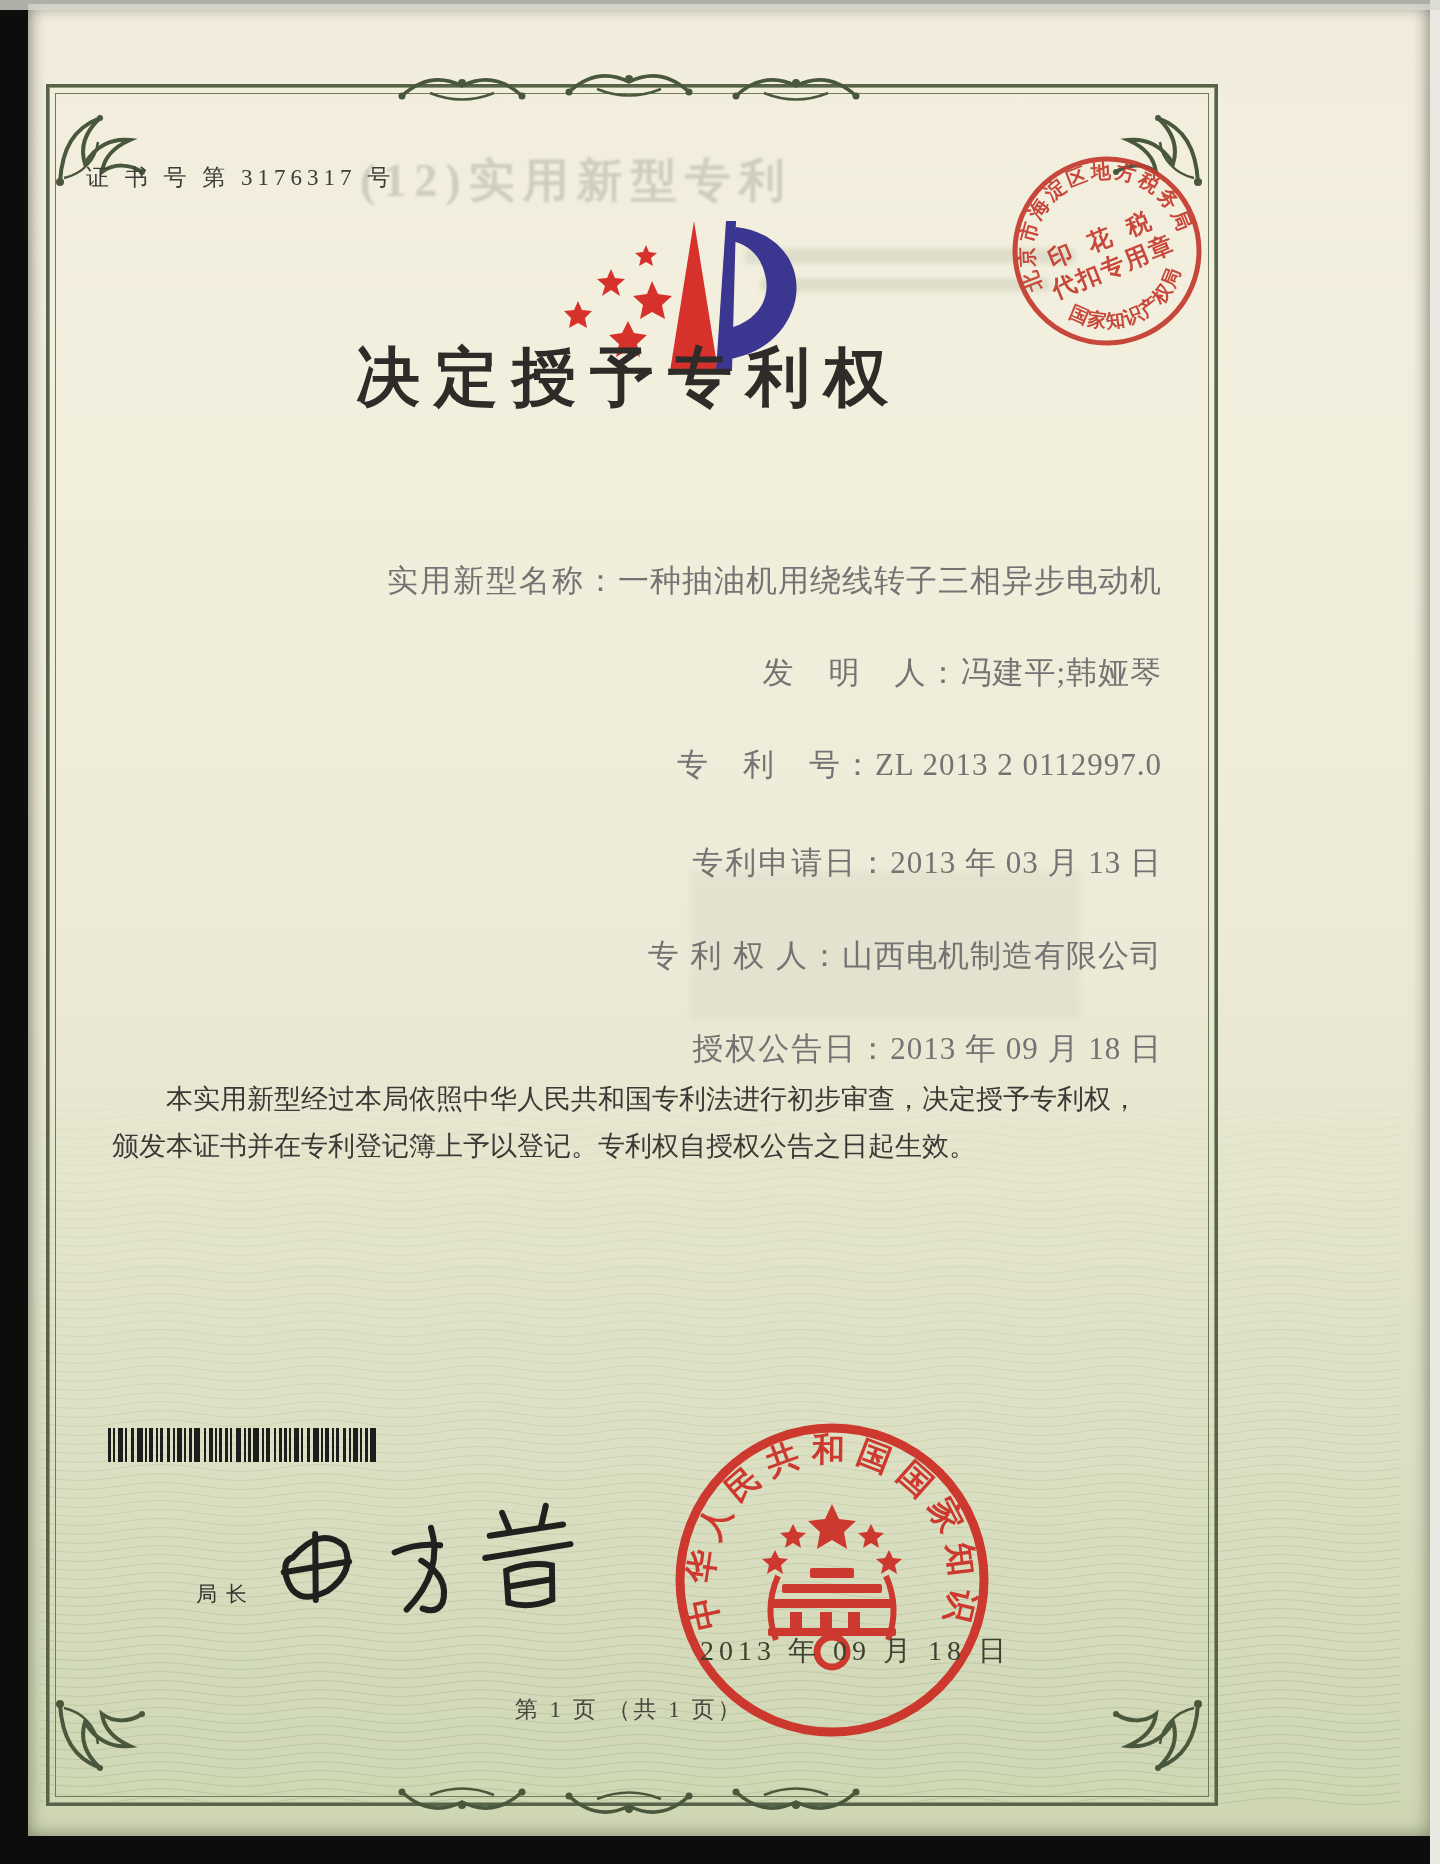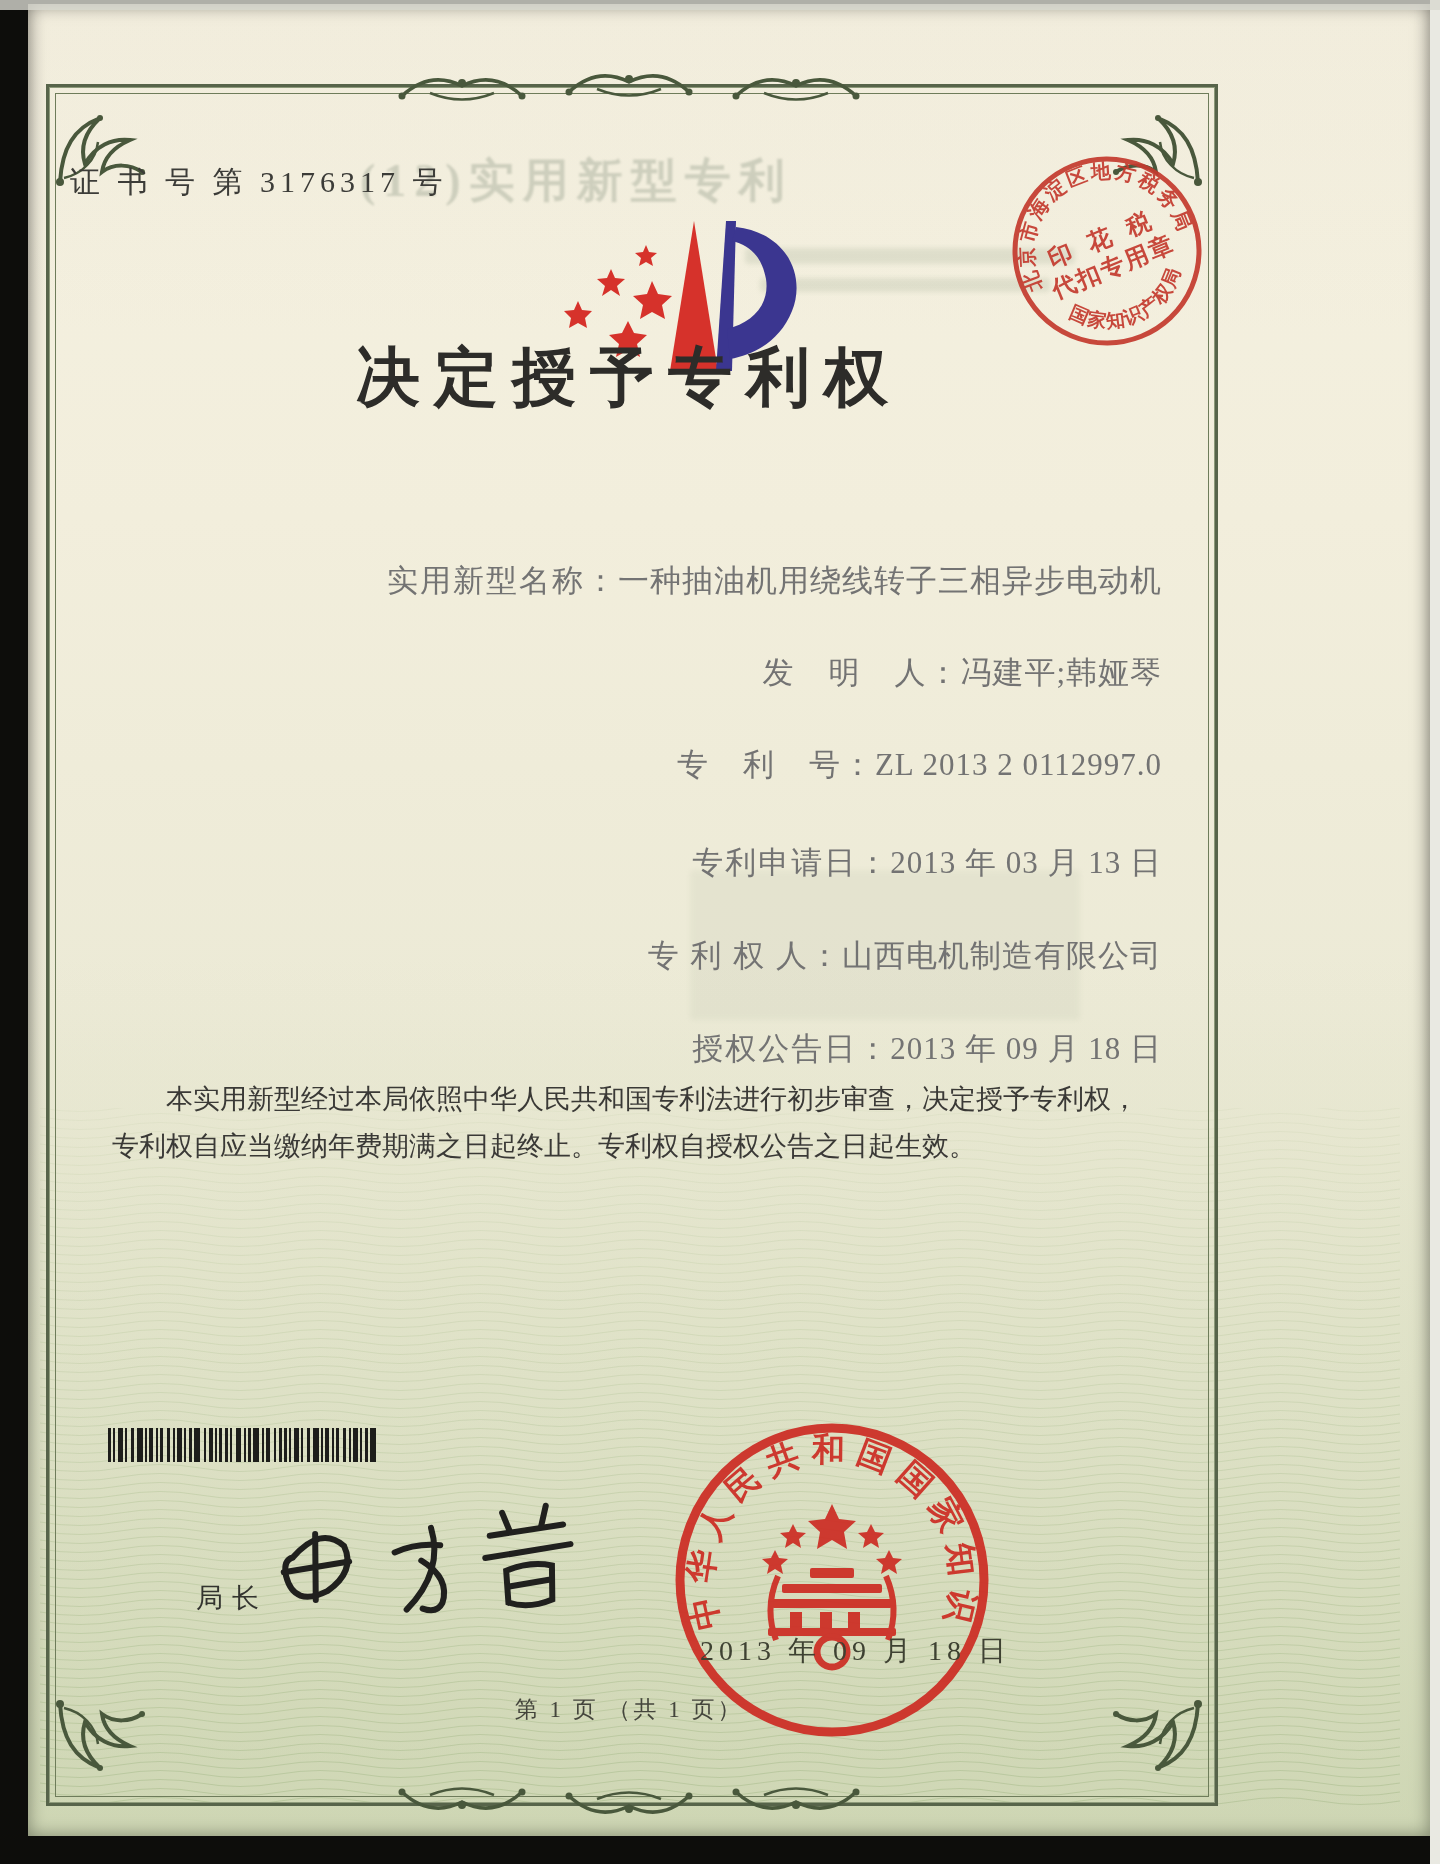--- a/index.html
+++ b/index.html
@@ -9,32 +9,32 @@
     box-shadow:0 0 18px rgba(0,0,0,.6) inset;}
   .white-edge{position:absolute;right:0;top:0;width:10px;height:1864px;background:#e9e9e2;}
   .tint{position:absolute;left:0;top:0;width:100%;height:100%;pointer-events:none;
     background:linear-gradient(180deg,rgba(210,200,180,.10) 0%,rgba(0,0,0,0) 18%,rgba(0,0,0,0) 52%,rgba(187,199,158,.22) 80%,rgba(178,193,150,.38) 100%);}
   
   .frame{position:absolute;left:46px;top:84px;width:1166px;height:1716px;
     border:3px solid #57644a;box-shadow:0 0 0 1px #8d9a7a inset;}
   .frame-inner{position:absolute;left:6px;top:6px;right:6px;bottom:6px;border:1px solid #6e7c5a;}
   .orn{position:absolute;color:#49583c;}
   
-  .certno{position:absolute;left:70px;top:162px;font-size:30px;color:#3c3c38;letter-spacing:5px;}
+  .certno{position:absolute;left:86px;top:162px;font-size:23px;color:#3c3c38;letter-spacing:5px;}
   .title{position:absolute;left:46px;top:334px;width:1166px;text-align:center;
     font-size:64px;font-weight:bold;color:#2d2c29;letter-spacing:14px;}
   .field{position:absolute;left:112px;width:1050px;font-size:31px;color:#737373;text-align:right;}
   .flabel{letter-spacing:2px;}
   .fvalue{letter-spacing:1px;}
   .paras{position:absolute;left:112px;top:1076px;width:1026px;font-size:27px;line-height:1.74;
     color:#3a3936;text-align:justify;}
   .paras p{margin:0;text-indent:2em;}
   .barcode{position:absolute;left:108px;top:1428px;width:414px;height:34px;display:flex;align-items:stretch;}
   .barcode span{display:block;height:100%;}
-  .chief{position:absolute;left:196px;top:1580px;font-size:27px;color:#33332f;letter-spacing:9px;
+  .chief{position:absolute;left:196px;top:1580px;font-size:21px;color:#33332f;letter-spacing:9px;
     font-family:"Liberation Sans","DejaVu Sans",sans-serif;}
   .sig{position:absolute;left:255px;top:1500px;}
   .sealdate{position:absolute;left:700px;top:1632px;font-size:28px;color:#3e4132;letter-spacing:5px;z-index:6;}
   .footer{position:absolute;left:46px;top:1694px;width:1166px;text-align:center;font-size:23px;
     color:#44453c;letter-spacing:3px;}
   .ghost{position:absolute;color:#84907d;opacity:.33;filter:blur(1.3px);font-weight:bold;}
   .gbar{position:absolute;background:#98a58c;opacity:.22;filter:blur(2.5px);border-radius:4px;}
   svg{display:block;}
   .seal-wrap{position:absolute;left:660px;top:1408px;z-index:5;opacity:.94;}
   .stamp-wrap{position:absolute;left:1002px;top:146px;transform:rotate(-22deg);opacity:.92;}
@@ -241,21 +241,21 @@
   <span class="flabel">专利申请日：</span><span class="fvalue">2013 年 03 月 13 日</span>
 </div>
 <div class="field" style="top:935px">
   <span class="flabel">专 利 权 人：</span><span class="fvalue">山西电机制造有限公司</span>
 </div>
 <div class="field" style="top:1028px">
   <span class="flabel">授权公告日：</span><span class="fvalue">2013 年 09 月 18 日</span>
 </div>
 
 <div class="paras">
-  <p>本实用新型经过本局依照中华人民共和国专利法进行初步审查，决定授予专利权，专利权自应当缴纳年费期满之日起终止。专利权自授权公告之日起生效。</p>
+  <p>本实用新型经过本局依照中华人民共和国专利法进行初步审查，决定授予专利权，颁发本证书并在专利登记簿上予以登记。专利权自授权公告之日起生效。</p>
 </div>
 
 <div class="barcode" id="barcode">
     <span style="width: 3px; background: rgb(29, 29, 27); margin-right: 2px;"></span>
     <span style="width: 2px; background: rgb(29, 29, 27); margin-right: 3px;"></span>
     <span style="width: 5px; background: rgb(29, 29, 27); margin-right: 2px;"></span>
     <span style="width: 2px; background: rgb(29, 29, 27); margin-right: 4px;"></span>
     <span style="width: 3px; background: rgb(29, 29, 27); margin-right: 3px;"></span>
     <span style="width: 6px; background: rgb(29, 29, 27); margin-right: 2px;"></span>
     <span style="width: 2px; background: rgb(29, 29, 27); margin-right: 2px;"></span>

